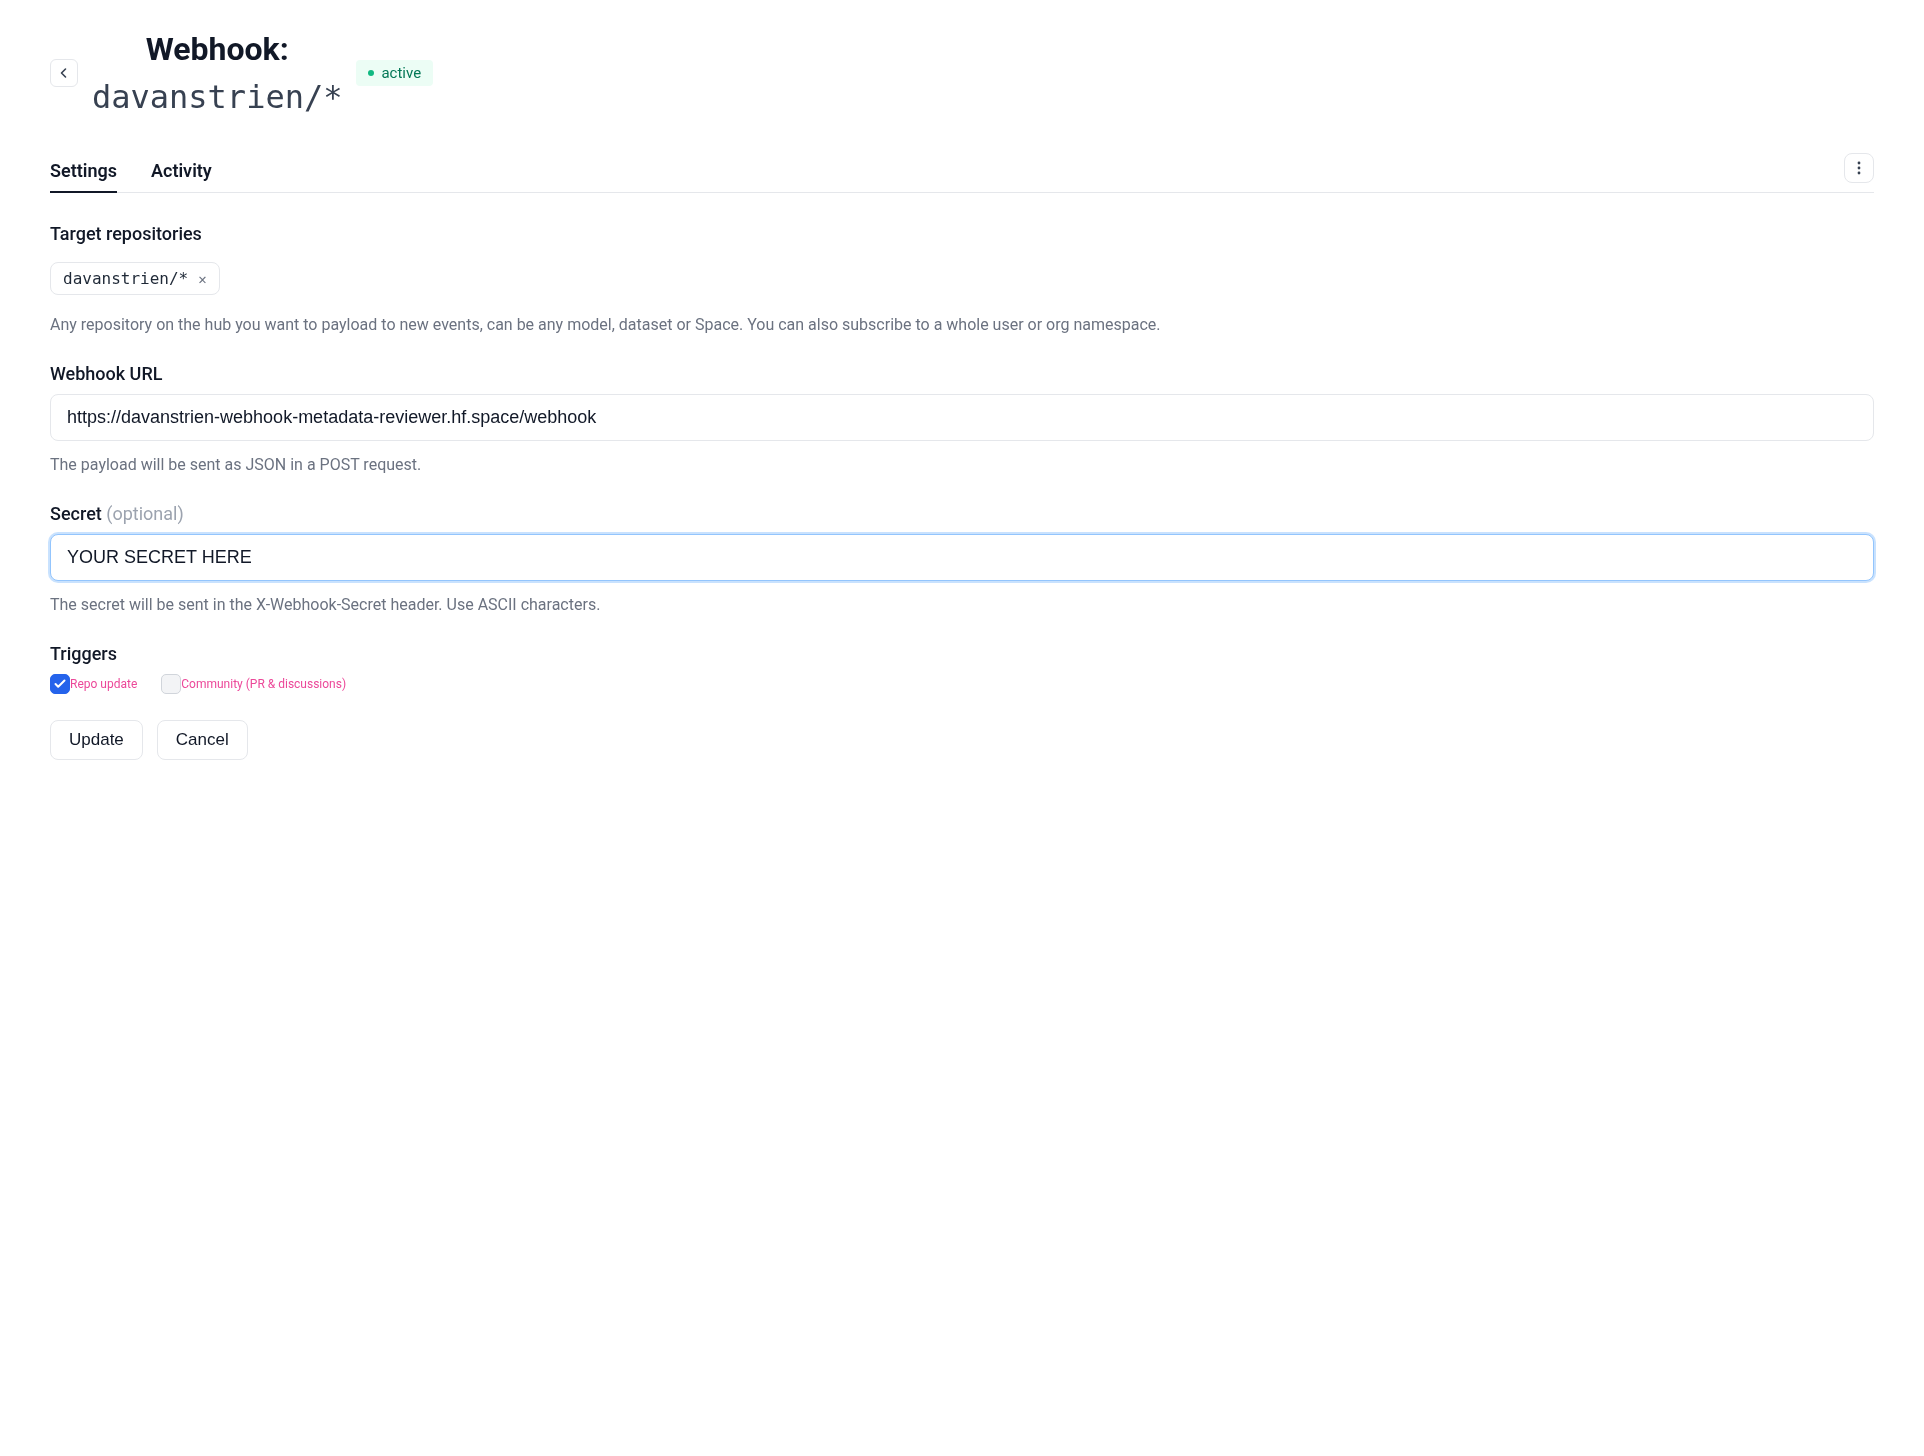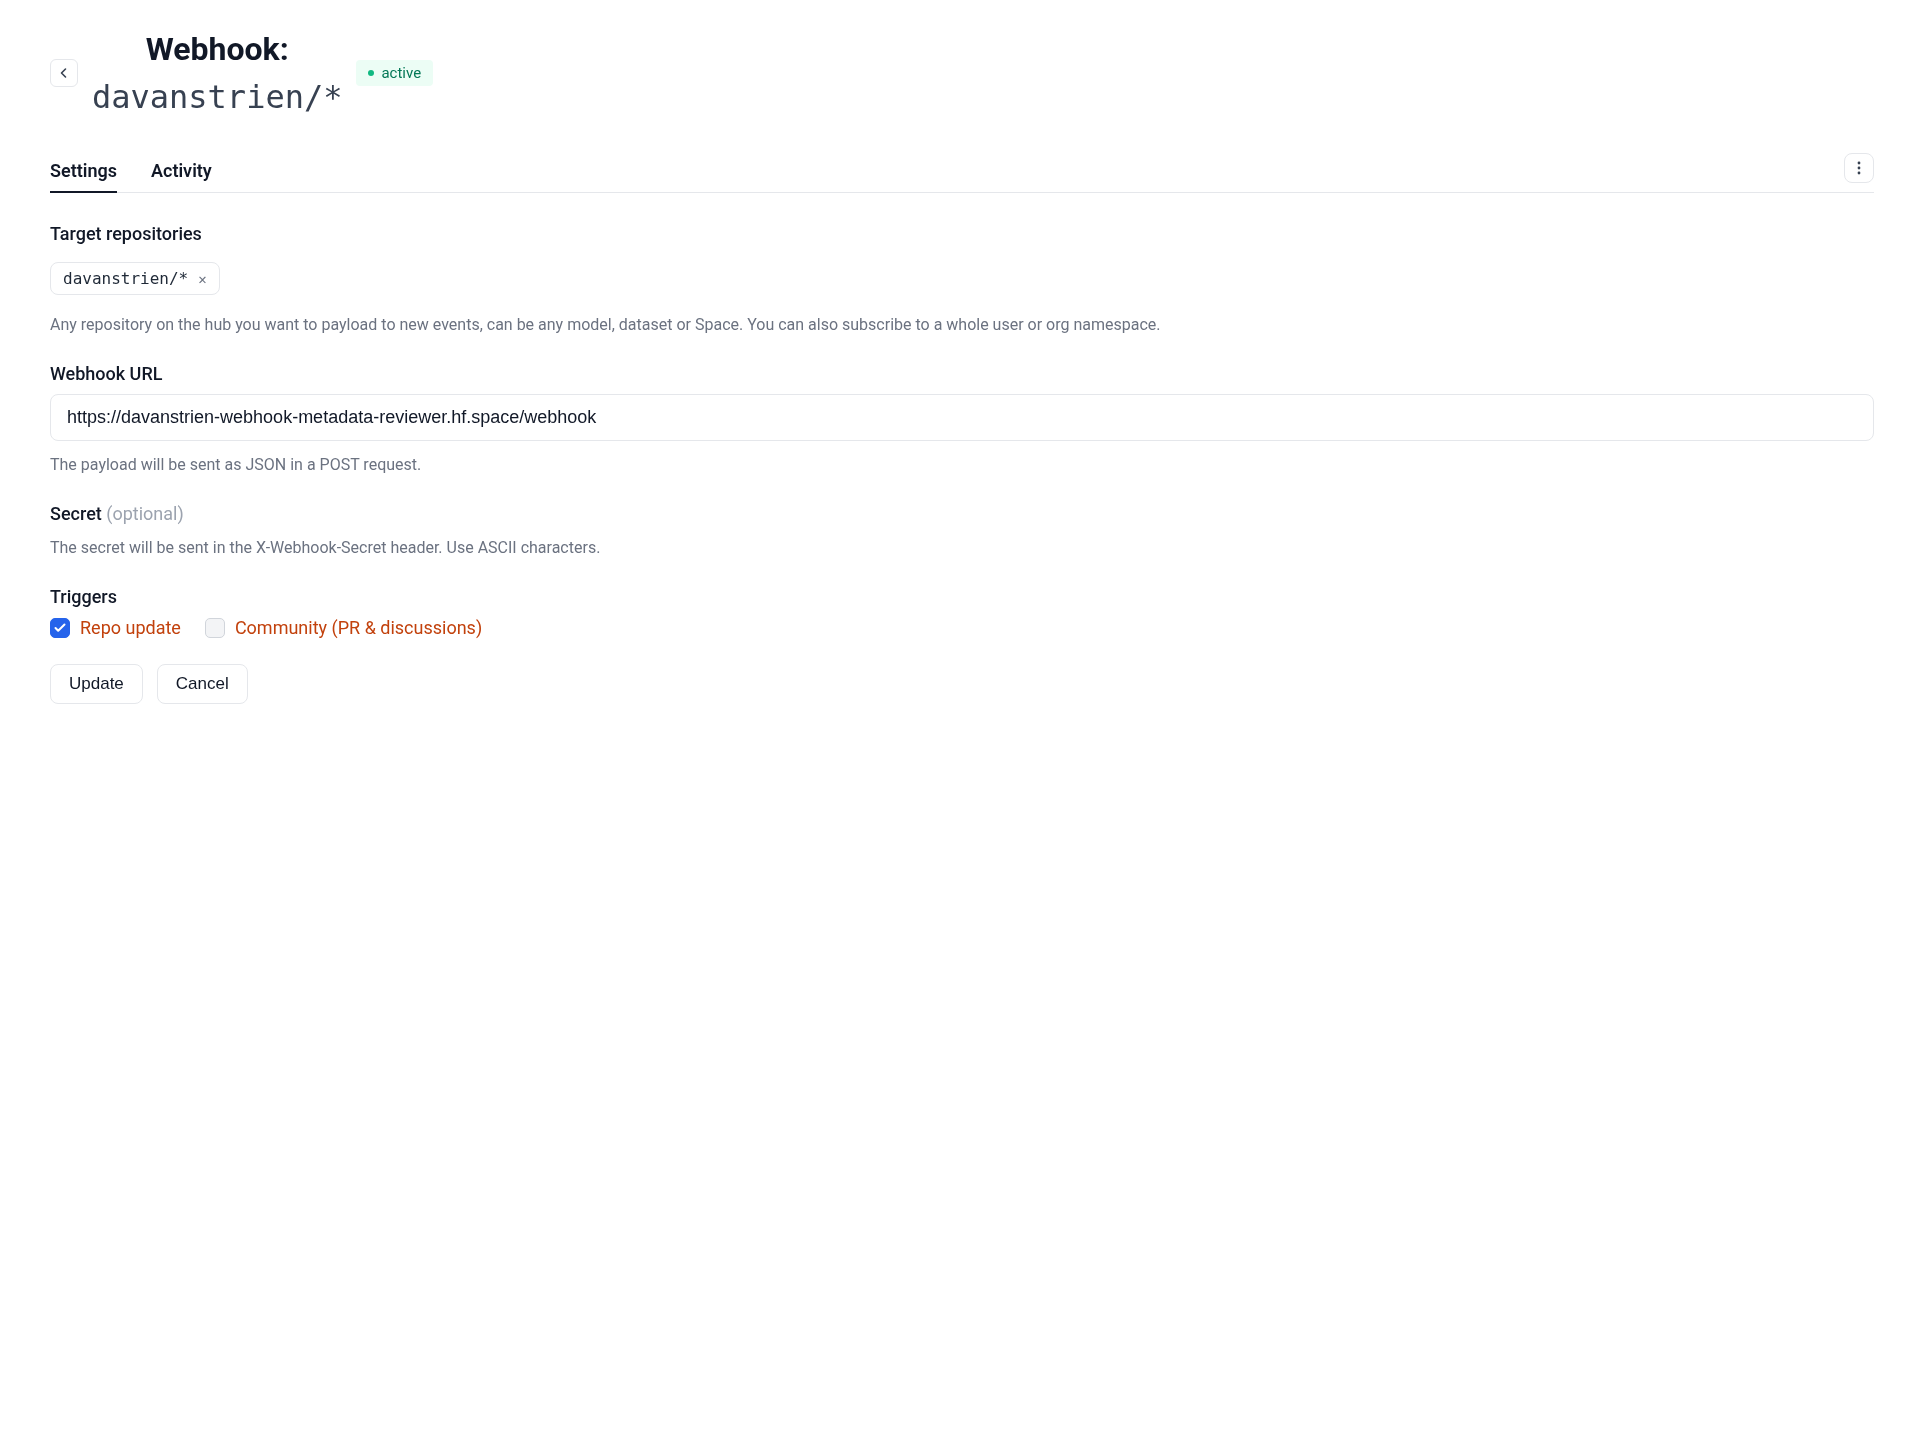--- a/index.html
+++ b/index.html
@@ -152,23 +152,22 @@
   .triggers-row {
     display: flex;
     align-items: center;
     gap: 24px;
     margin-top: 10px;
     margin-bottom: 12px;
   }
   .check-item {
     display: flex;
     align-items: center;
-    gap: 10px;
-    font-size: 18px;
-    color: #c2410c;
+    font-size: 12px;
+    color: #ec4899;
     cursor: pointer;
   }
   .checkbox {
     width: 20px;
     height: 20px;
     border-radius: 5px;
     border: 1px solid #d1d5db;
     background: #f3f4f6;
     display: flex;
     align-items: center;
@@ -241,20 +240,21 @@
 <div class="section">
   <label class="label">Webhook URL</label>
   <input class="text-input white" type="text" value="https://davanstrien-webhook-metadata-reviewer.hf.space/webhook" style="">
   <p class="helper" style="margin-top:12px">The payload will be sent as JSON in a POST request.</p>
 </div>
 
 <div class="section">
   <label class="label">
     <span>Secret </span><span class="optional">(optional)</span>
   </label>
+  <input class="text-input focused" type="text" value="YOUR SECRET HERE" style="">
   <p class="helper" style="margin-top:12px">The secret will be sent in the X-Webhook-Secret header. Use ASCII characters.</p>
 </div>
 
 <div class="section">
   <label class="label">Triggers</label>
   <div class="triggers-row">
     <label class="check-item">
       <span class="checkbox checked">
         <svg width="12" height="10" viewBox="0 0 12 10">
             <path d="M1.5 5 L4.2 7.8 L10.5 1.5" stroke="#fff" stroke-width="2" fill="none" stroke-linecap="round" stroke-linejoin="round"></path>

